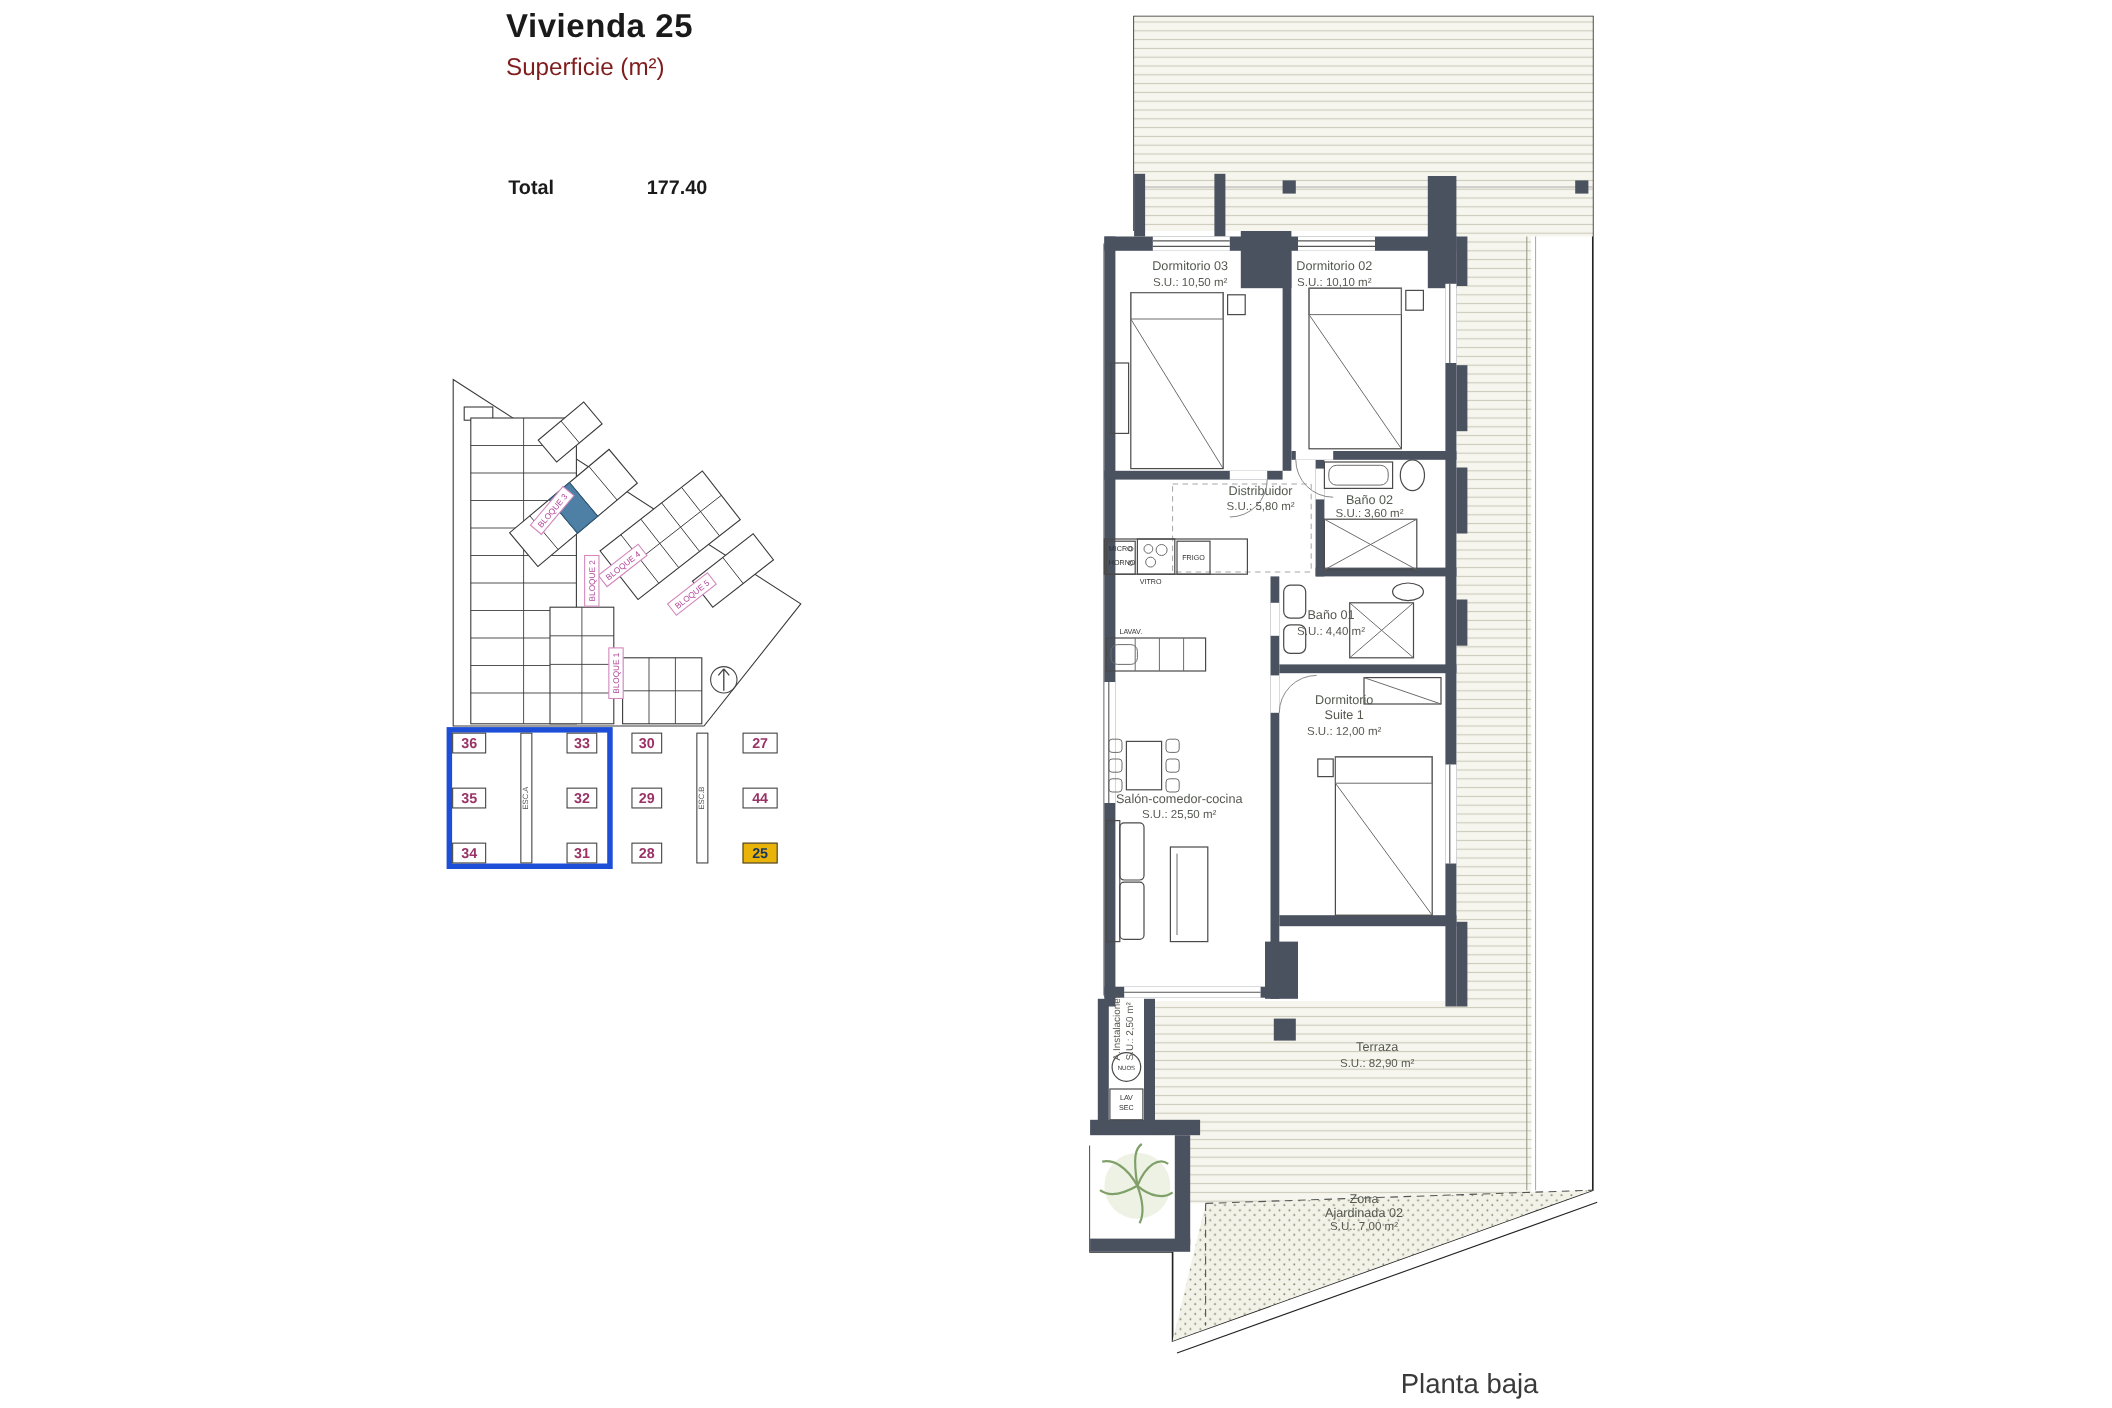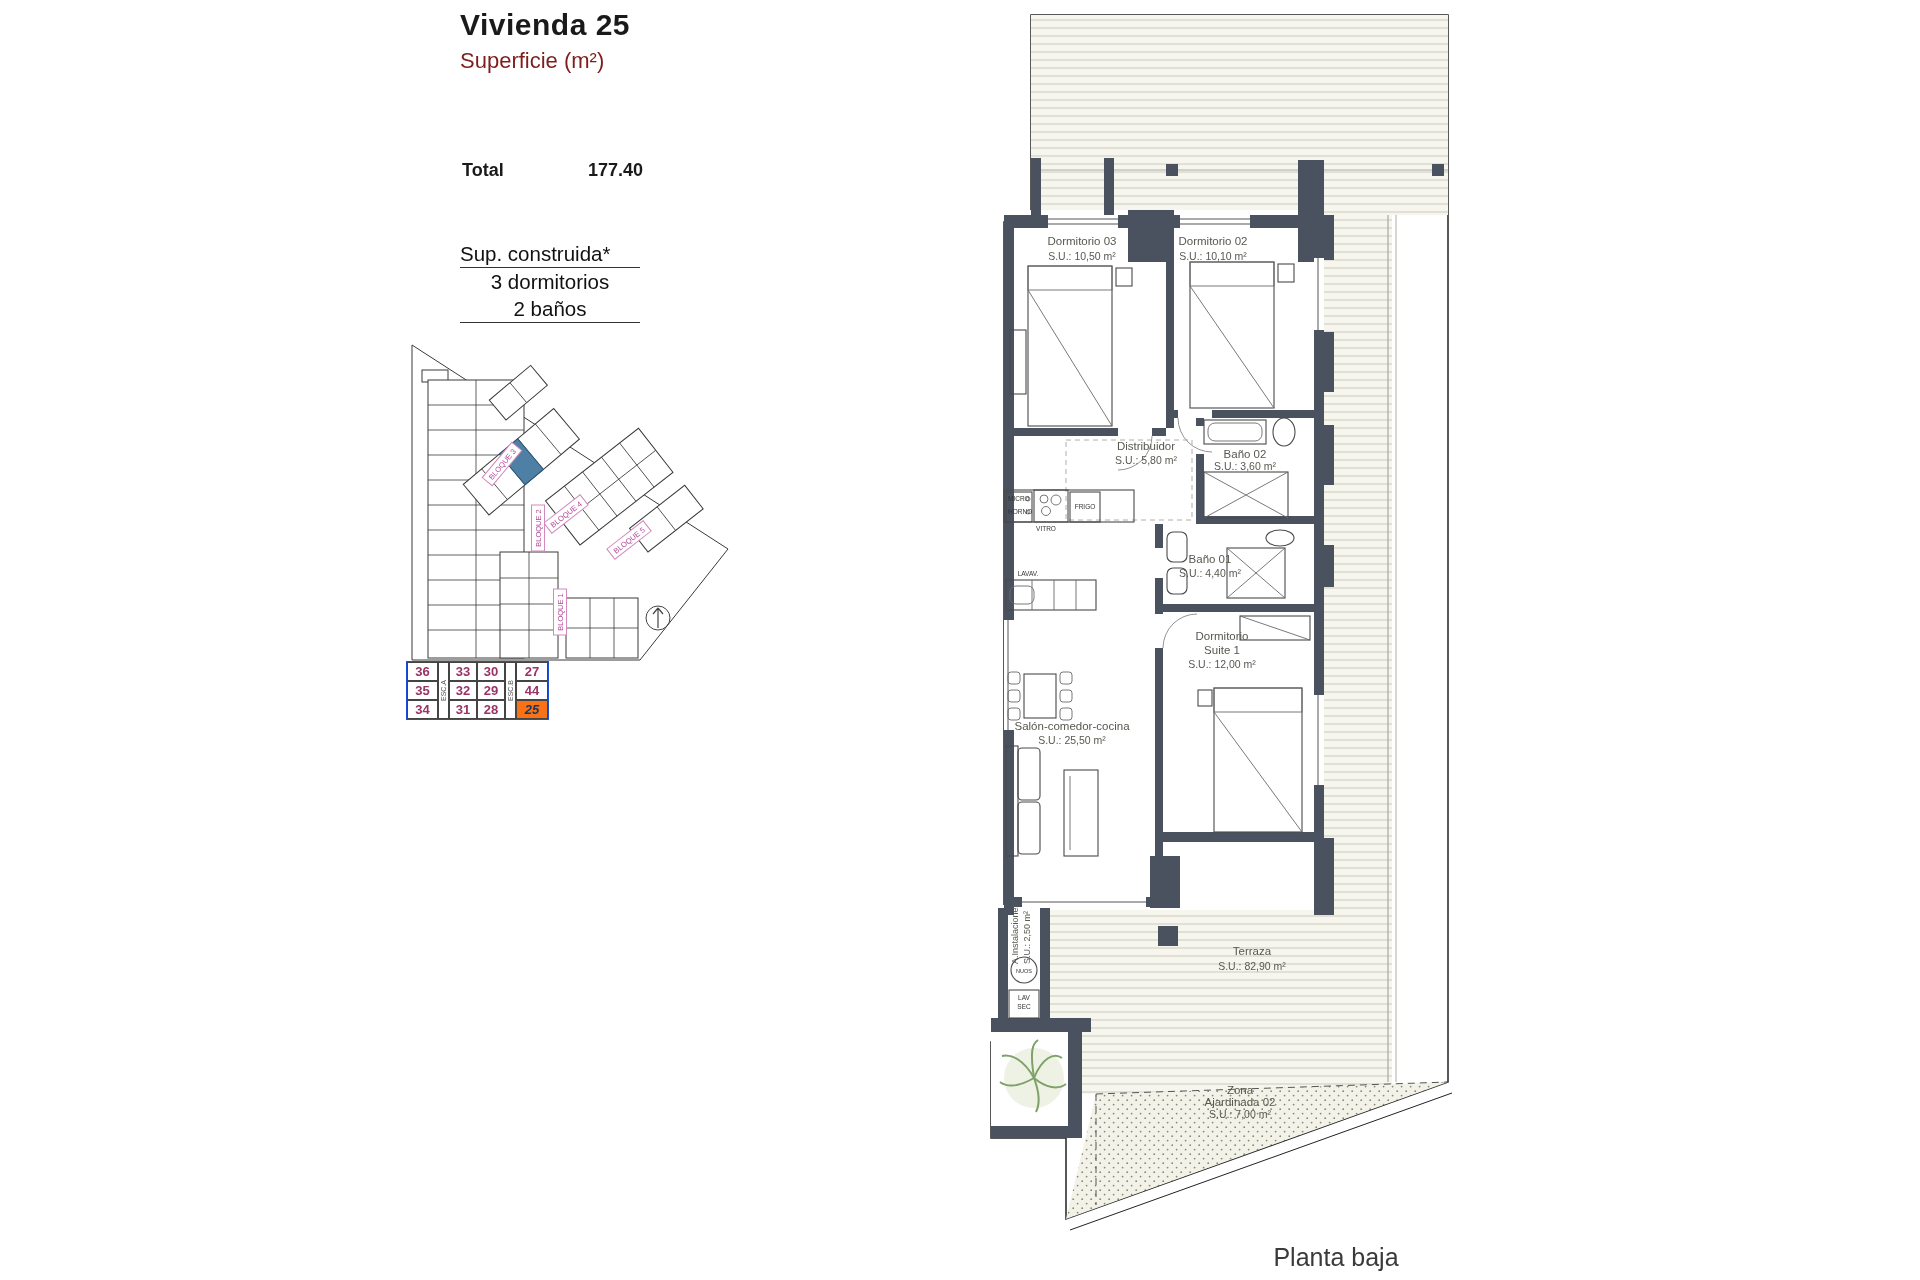--- a/index.html
+++ b/index.html
@@ -17,24 +17,24 @@
   .info-total .lbl{width:126px;flex:none;}
   .built{left:460px;top:240px;width:180px;font-size:20.5px;line-height:27px;color:#111;}
   .built .b1{border-bottom:1.5px solid #333;}
   .built .b2{text-align:center;}
   .built .b3{text-align:center;border-bottom:1.5px solid #333;}
 
   
   .utable{left:406px;top:645px;width:146px;}
   .utitle{text-align:center;font-size:12.5px;font-weight:bold;letter-spacing:.5px;margin-bottom:2px;}
   .ugrid{display:grid;grid-template-columns:31px 11px 28px 28px 11px 32px;grid-auto-rows:19px;
-         border:1px solid #1d4ed8;width:141px;}
+         border:5px solid #1d4ed8;width:141px;gap:31px;}
   .uc{border:1px solid #444;display:flex;align-items:center;justify-content:center;
       font-size:13px;font-weight:bold;color:#993366;}
-  .uc.sel{background:#f97316;color:#17365d;font-style:italic;}
+  .uc.sel{background:#eab308;color:#17365d;}
   .esc{display:flex;align-items:center;justify-content:center;font-size:7px;color:#555;
        writing-mode:vertical-rl;transform:rotate(180deg);border:1px solid #444;}
   .escA{grid-area:1/2/4/3;}
   .escB{grid-area:1/5/4/6;}
 
   svg{position:absolute;left:0;top:0;}
   svg text{font-family:"Liberation Sans",sans-serif;}
   .rname{font-size:11.5px;fill:#55594f;}
   .rarea{font-size:10.5px;fill:#55594f;}
   .tiny{font-size:6.5px;fill:#333;}
@@ -53,25 +53,20 @@
 
   <div class="abs info-title">Vivienda 25</div>
   <div class="abs info-sub">Superficie (m²)</div>
 
 
   <div class="abs info-total">
     <span class="lbl">Total</span>
     <span>177.40</span>
   </div>
 
-  <div class="abs built">
-    <div class="b1">Sup. construida*</div>
-    <div class="b2">3 dormitorios</div>
-    <div class="b3">2 baños</div>
-  </div>
 
   <div class="abs utable">
     <div class="utitle">BLOQUE 3</div>
     <div class="ugrid">
       <div class="esc escA">ESC.A</div>
       <div class="esc escB">ESC.B</div>
       <div class="uc">36</div>
       <div class="uc">33</div>
       <div class="uc">30</div>
       <div class="uc">27</div>

